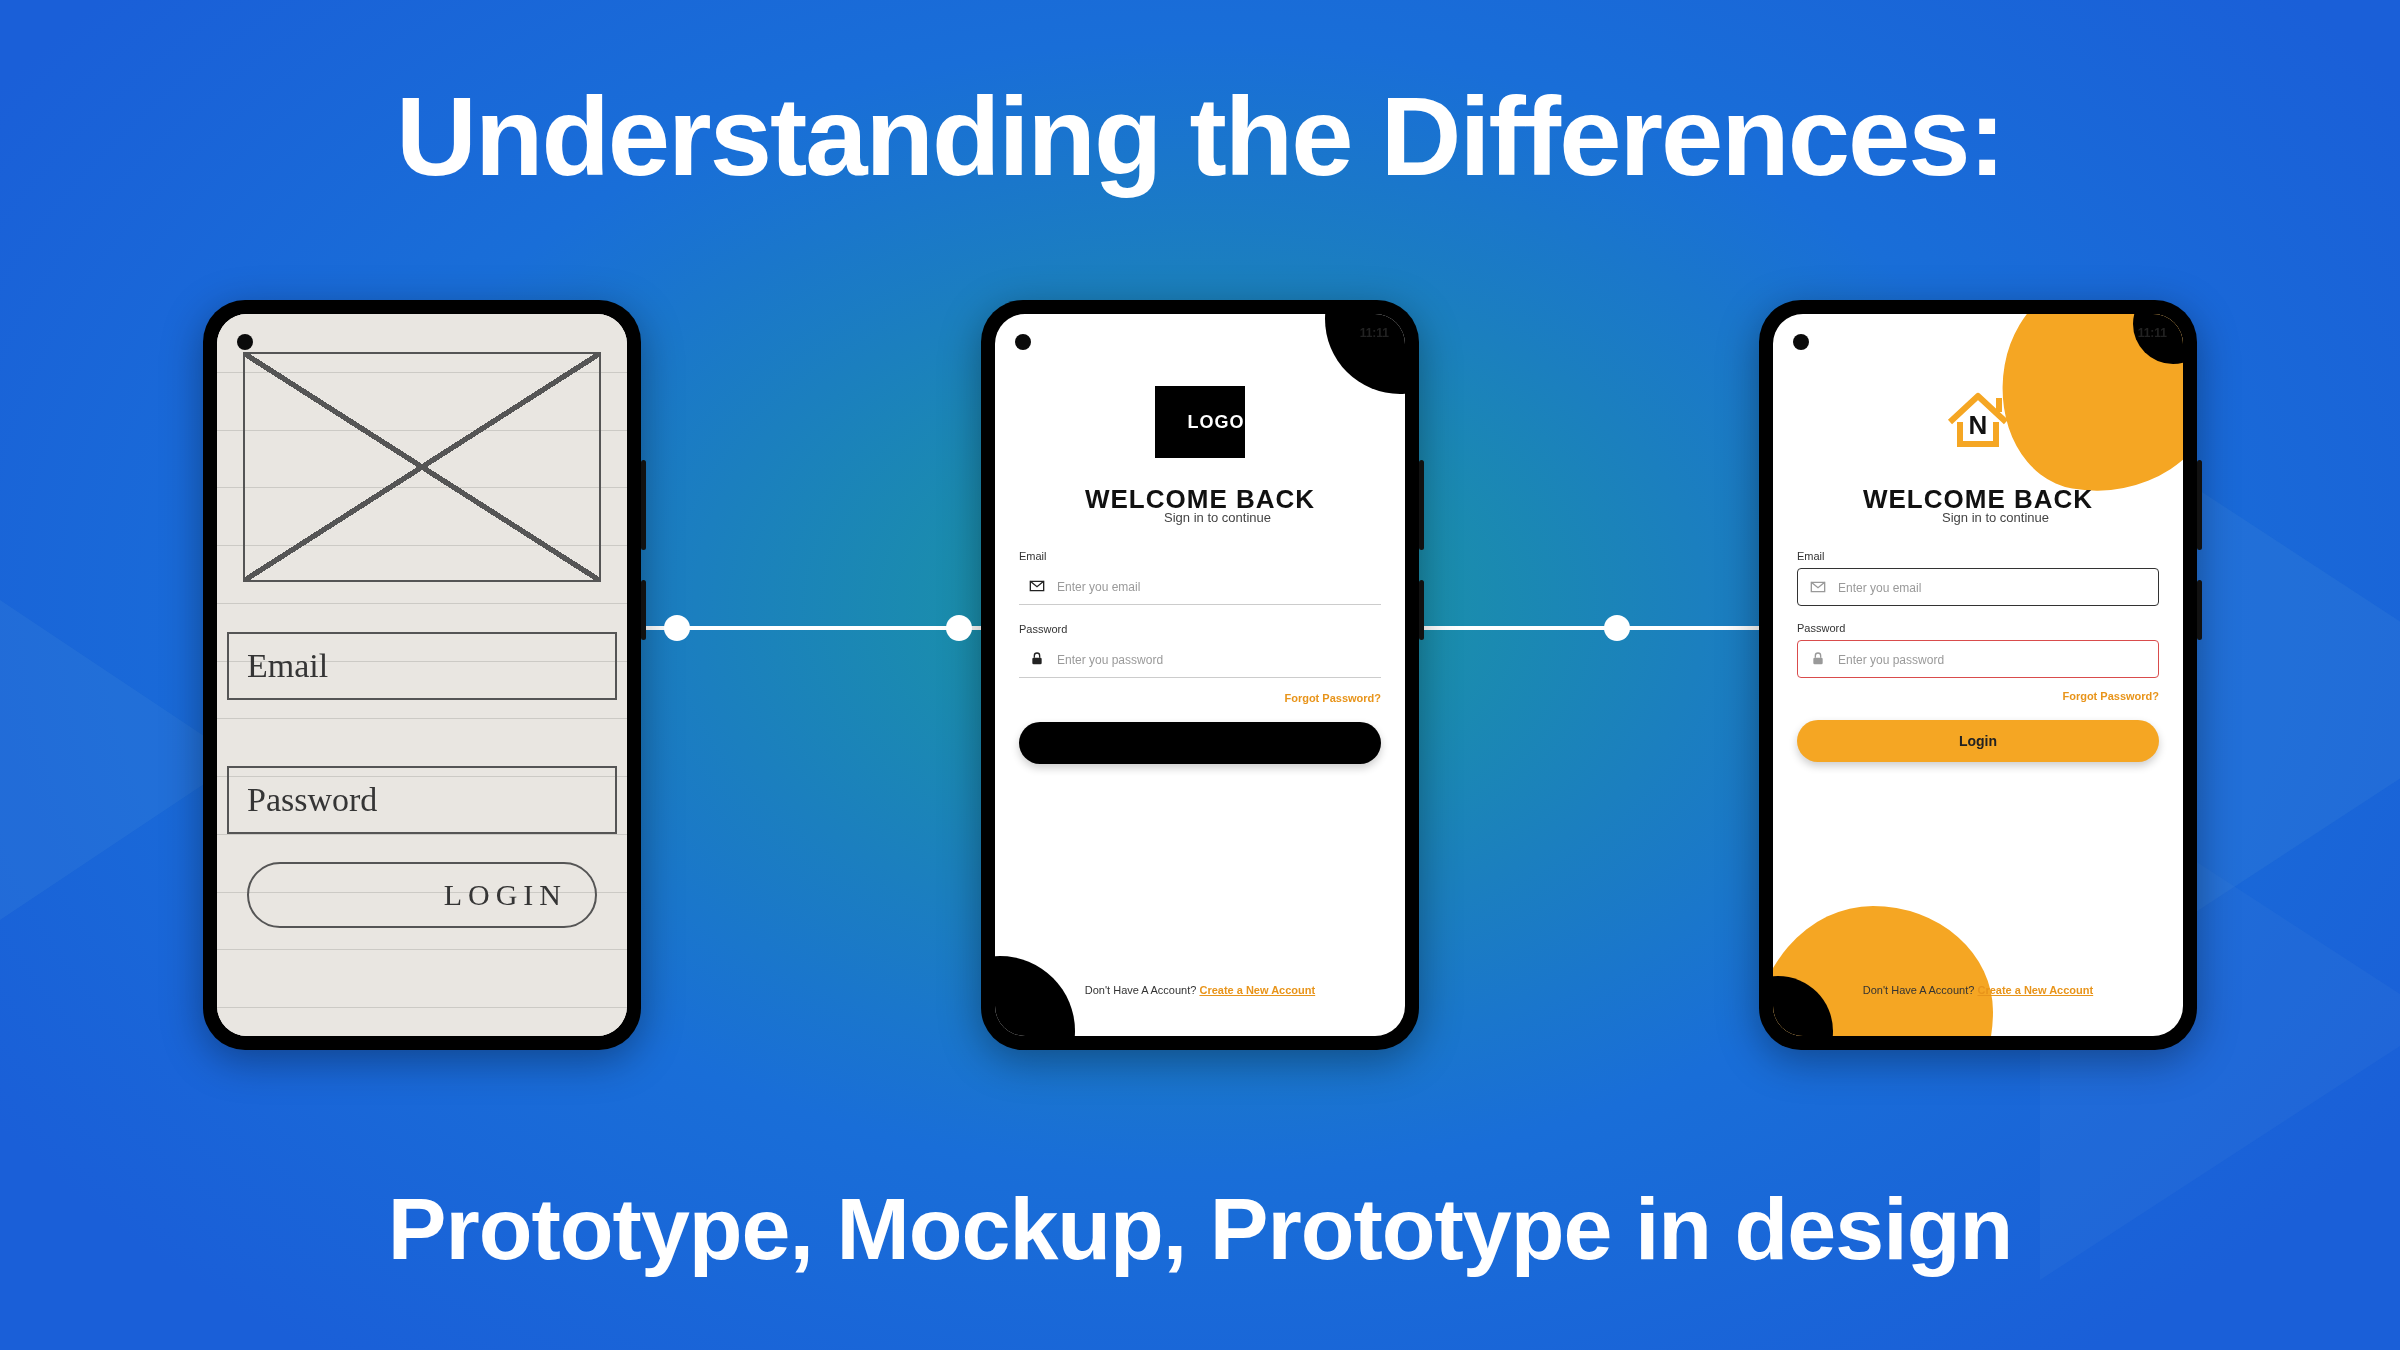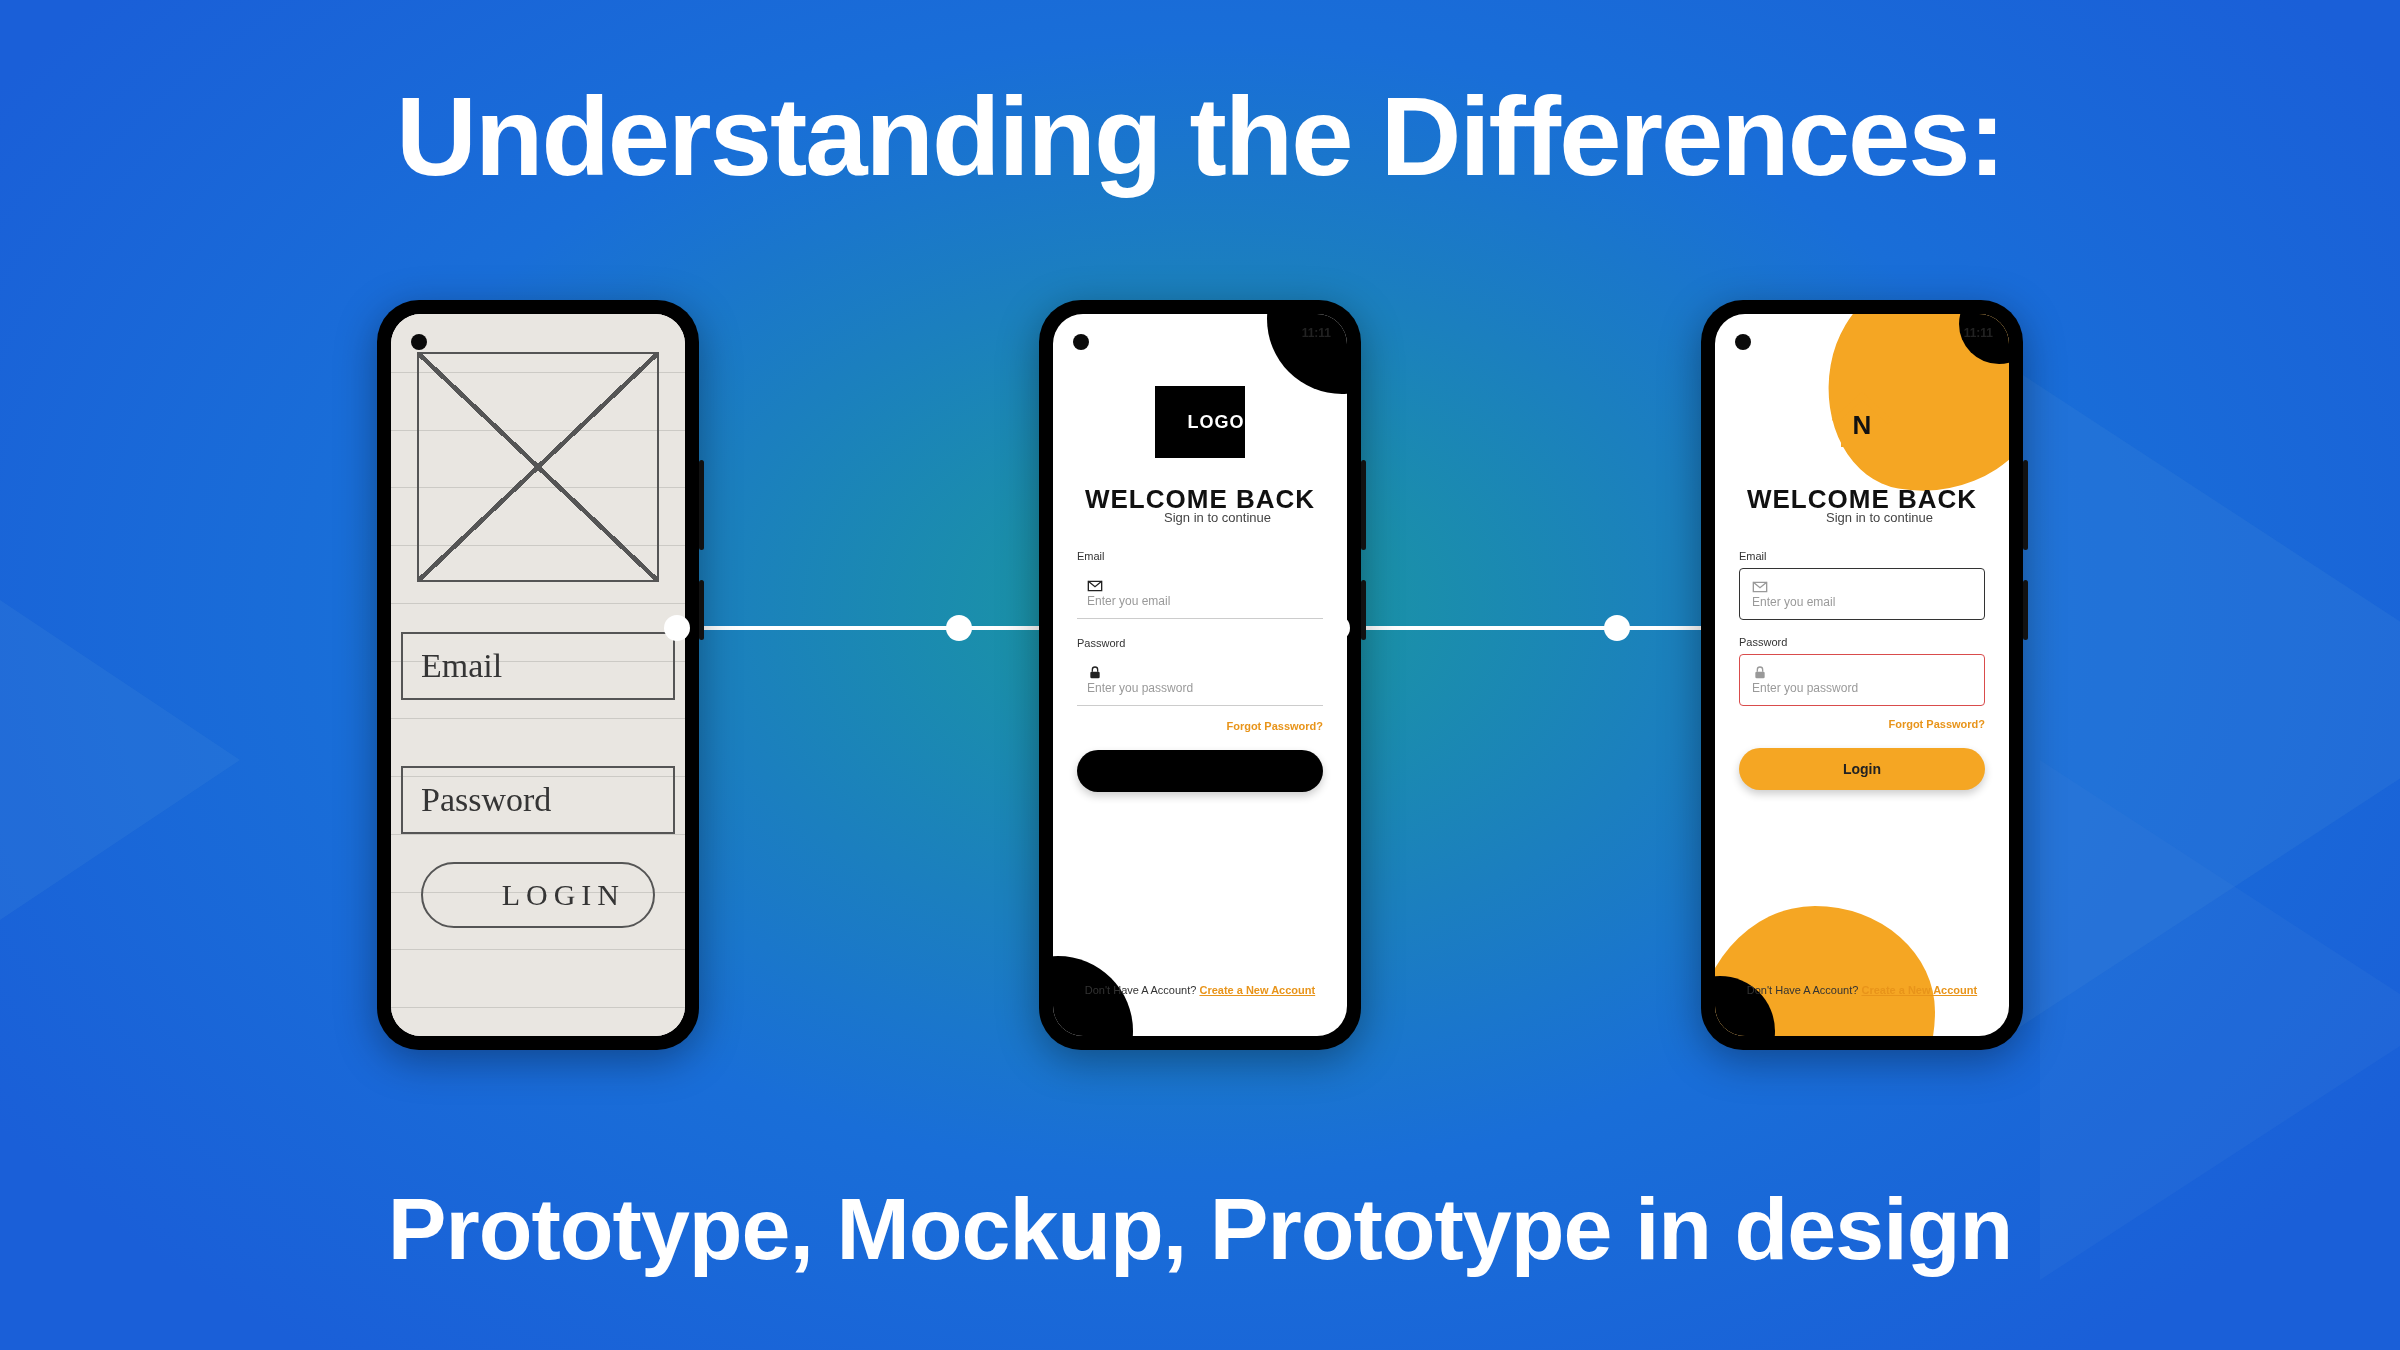--- a/index.html
+++ b/index.html
@@ -96,21 +96,21 @@
     z-index: 6;
   }
   .node.n1 { left: 664px; }
   .node.n2 { left: 946px; }
   .node.n3 { left: 1324px; }
   .node.n4 { left: 1604px; }
 
   
   .phone {
     position: relative;
-    width: 322px;
+    width: 438px;
     height: 750px;
     background: var(--black);
     border-radius: 42px;
     padding: 14px;
     z-index: 2;
     box-shadow: 0 10px 40px rgba(0,0,0,0.35);
   }
   .phone .side-btn {
     position: absolute;
     right: -5px;
@@ -236,27 +236,26 @@
   }
   .form {
     position: absolute;
     top: 236px;
     left: 24px; right: 24px;
   }
   .fld-label {
     font-size: 11px; color: #333; margin-bottom: 6px;
   }
   .field {
-    display: flex; align-items: flex-start; 
+    display: flex; align-items: flex-end; gap: 12px;
     padding: 10px 10px;
     font-size: 12px;
     border-bottom: 1.5px solid #ccc;
     margin-bottom: 18px;
     color: var(--gray-faint);
-    flex-direction: column;
   }
   .proto .field {
     border: 1.5px solid #333;
     border-radius: 4px;
     padding: 10px 12px;
     margin-bottom: 16px;
   }
   .proto .field.pwd { border-color: var(--red); }
   .field .icon { width: 16px; height: 16px; flex: 0 0 16px; }
   .forgot {

